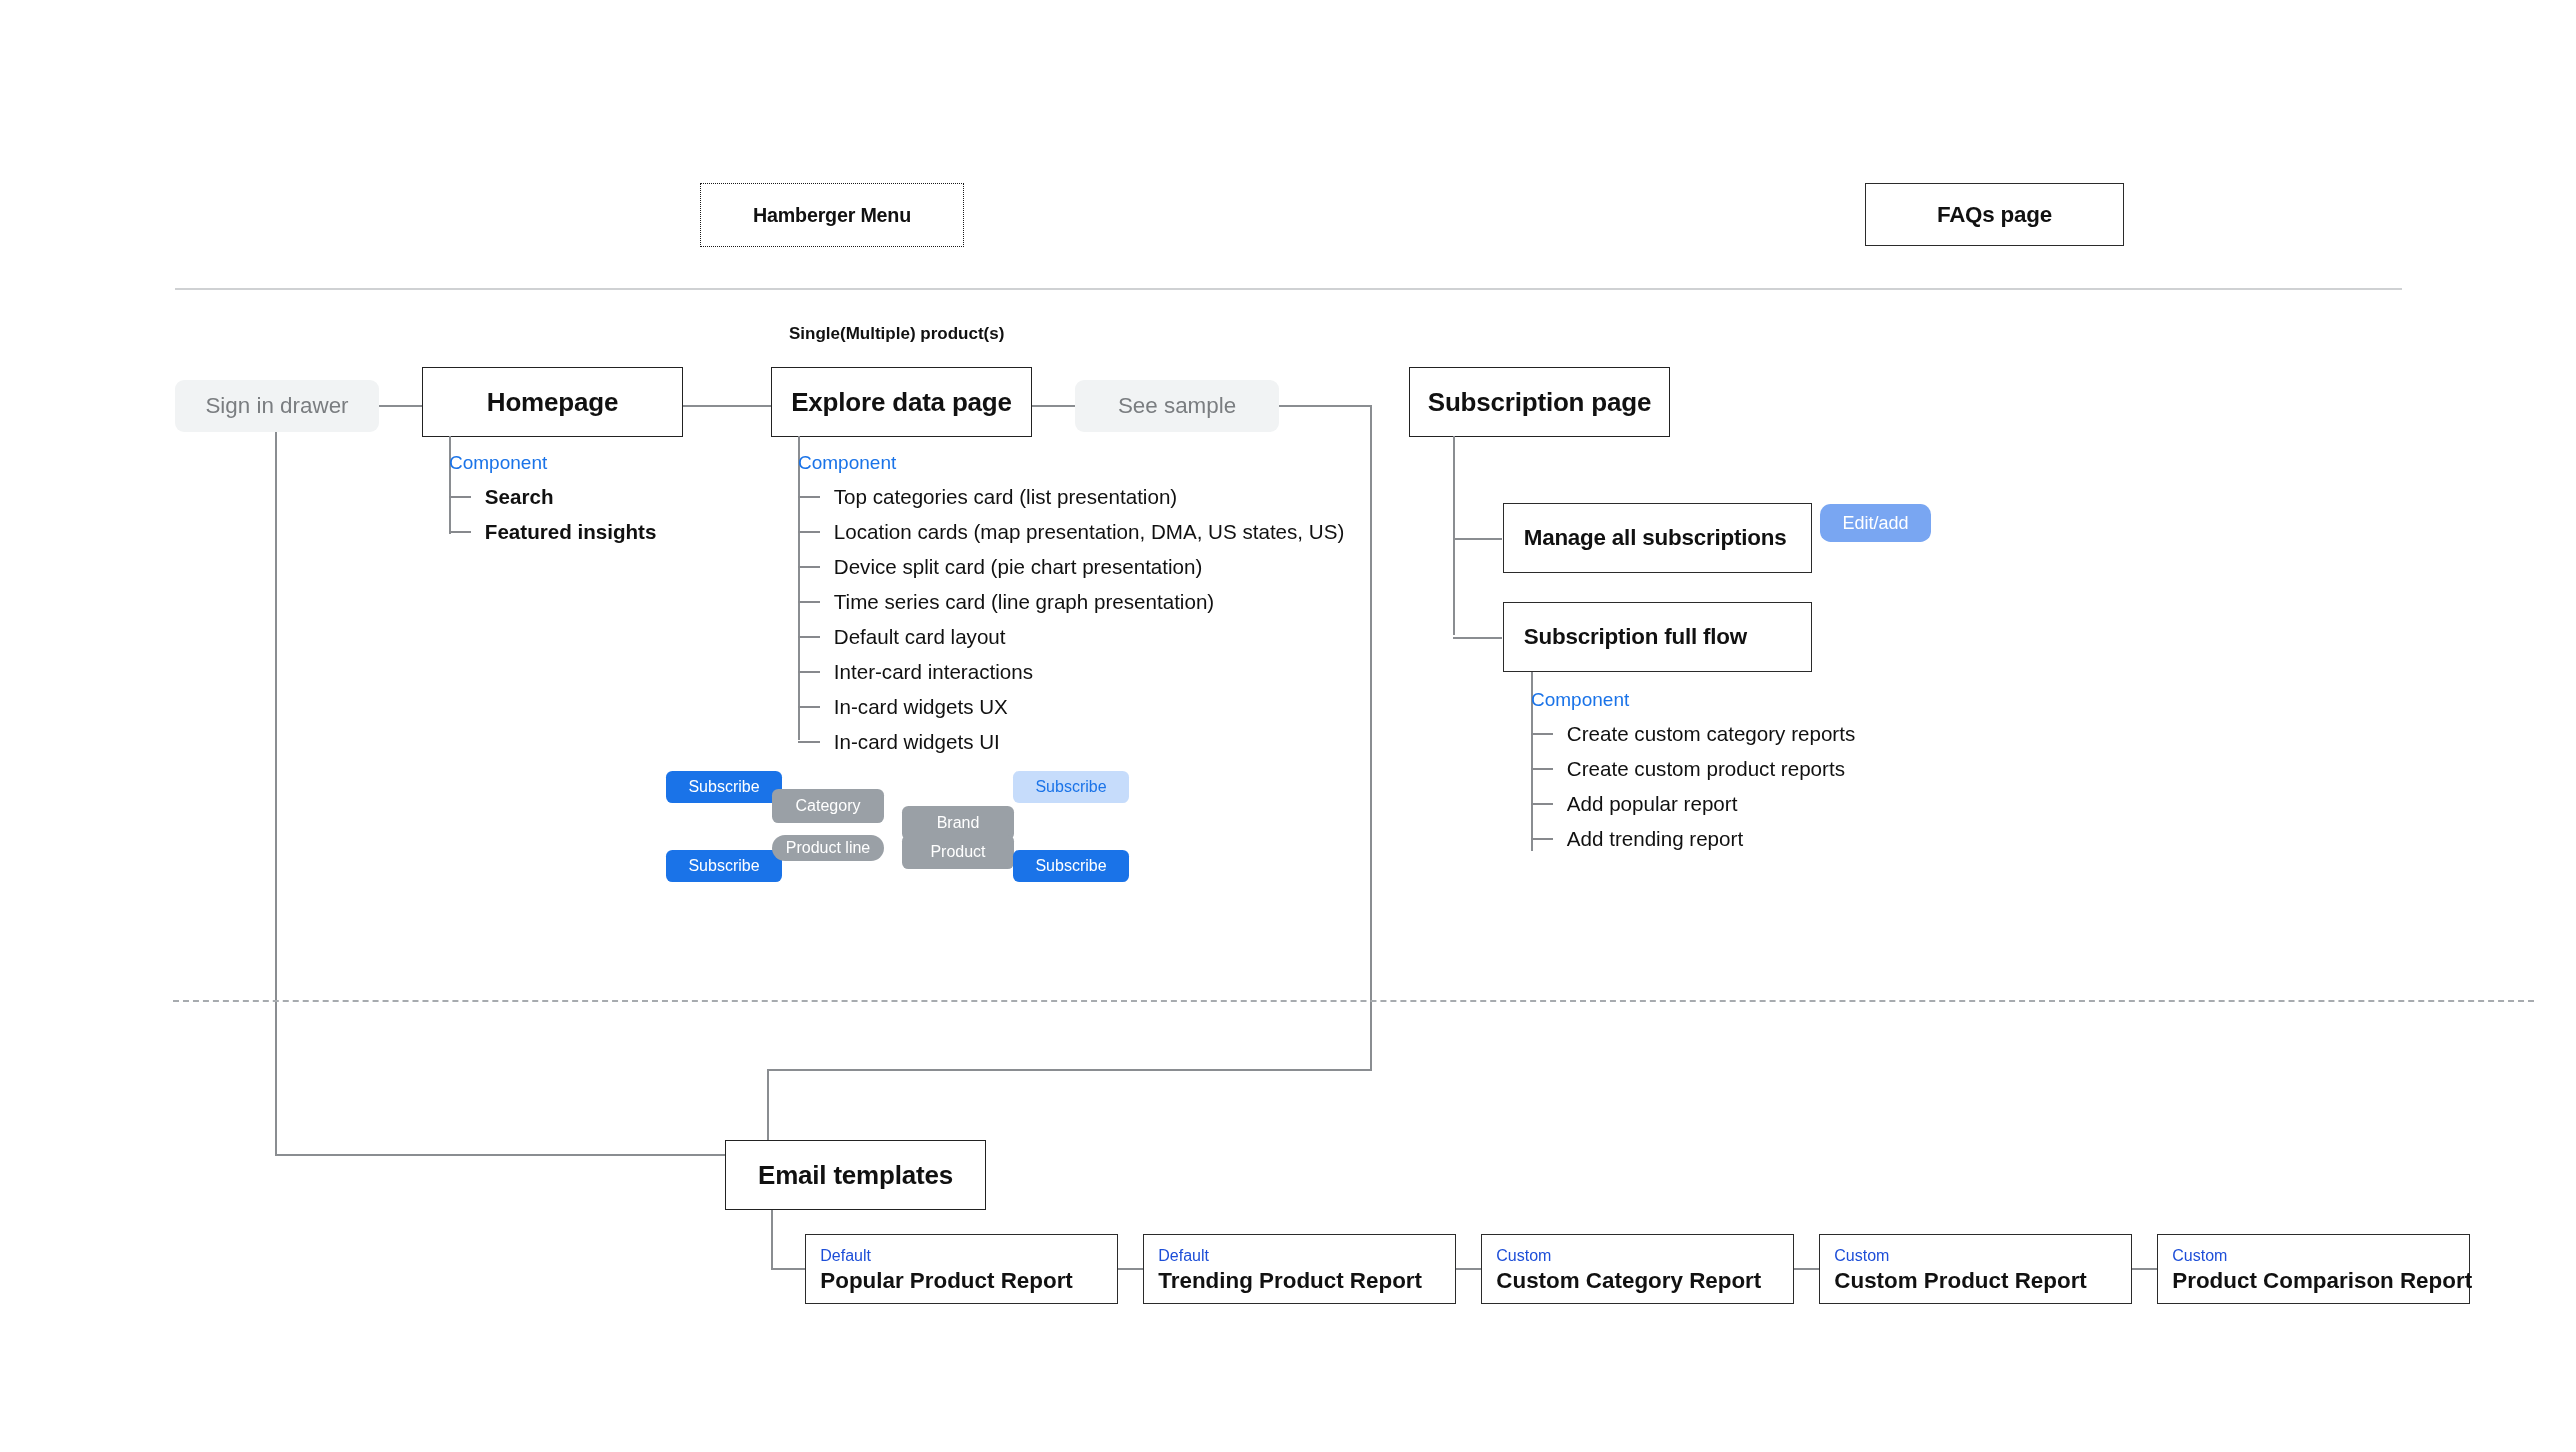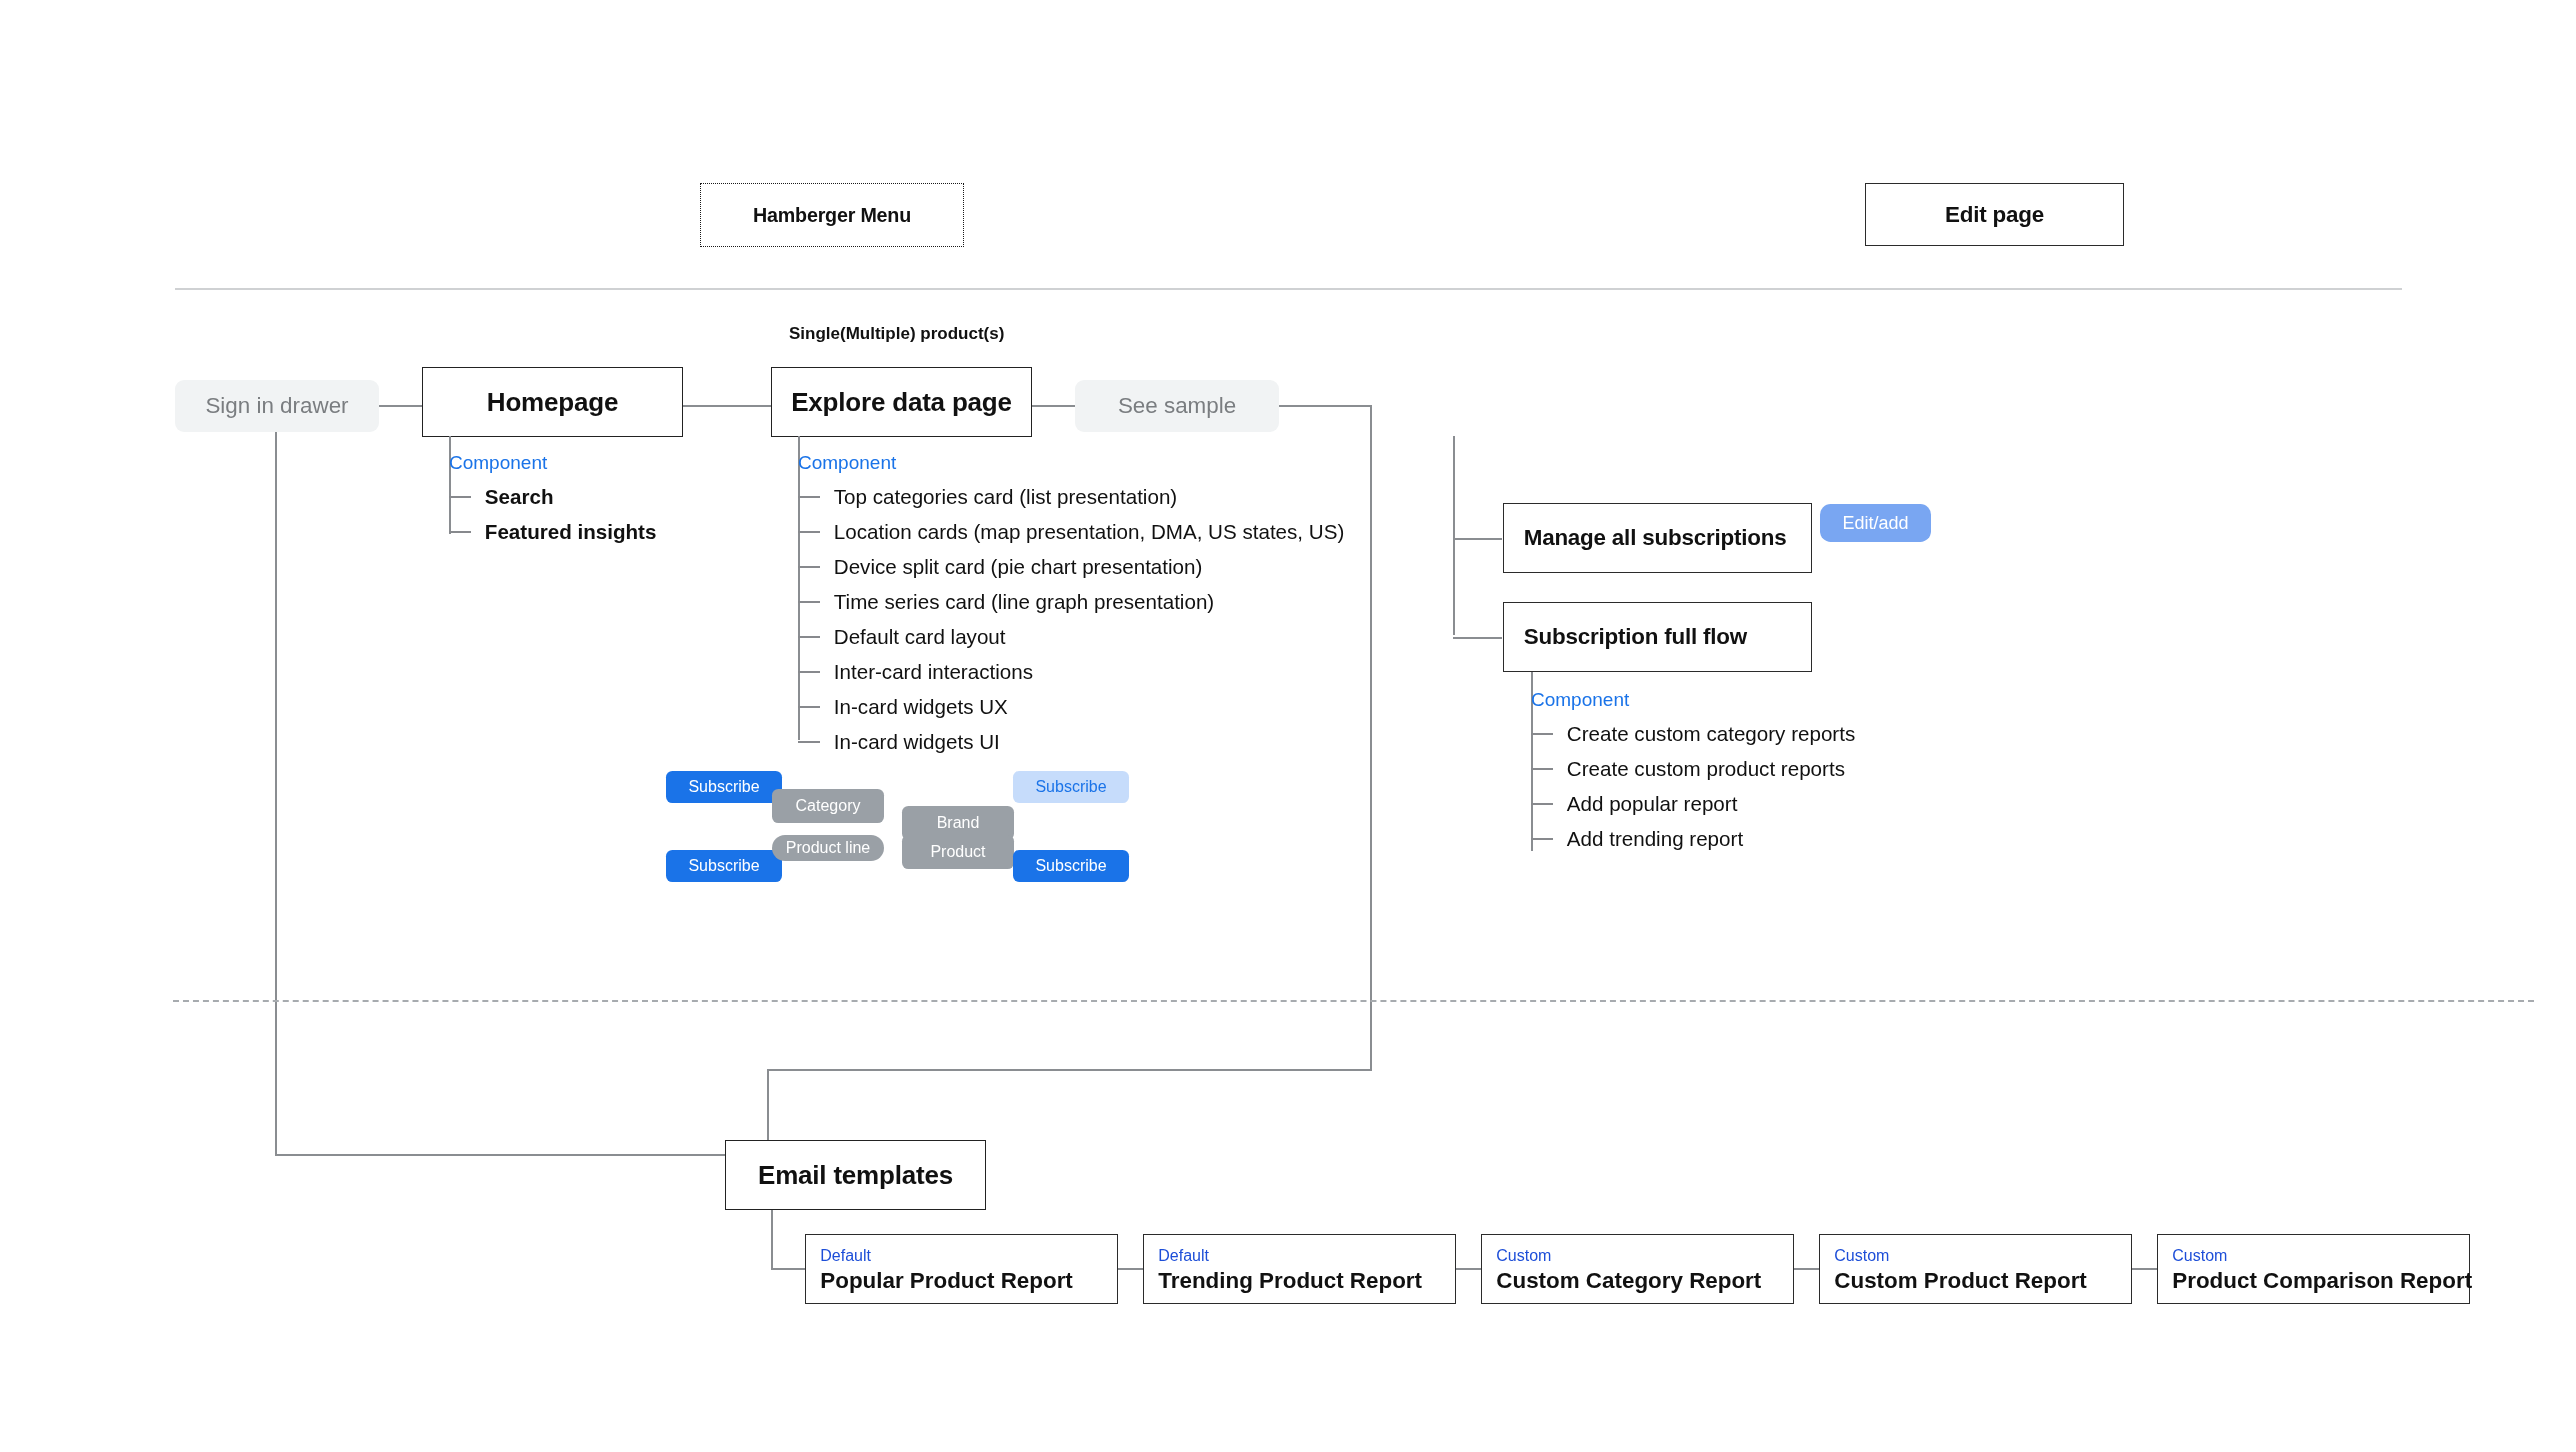--- a/index.html
+++ b/index.html
@@ -144,21 +144,21 @@
 <body>
 
 <div id="canvas">
 
 
   <div class="box dotted" style="left:700px; top:183px; width:264px; height:64px;">
     <span class="box-title">Hamberger Menu</span>
   </div>
 
   <div class="box thin plain-nav" style="left:1865px; top:183px; width:259px; height:63px;">
-    <span class="box-title">Edit page</span>
+    <span class="box-title">FAQs page</span>
   </div>
 
 
   <div class="rule" style="left:175px; top:288px; width:2227px;"></div>
 
   <div class="pill" style="left:175px; top:380px; width:204px; height:52px;">
     <span>Sign in  drawer</span>
   </div>
 
   <div class="ln h" style="left:379px; top:405px; width:43px;"></div>
@@ -254,20 +254,23 @@
   <div class="ln h" style="left:1032px; top:405px; width:43px;"></div>
   <div class="pill" style="left:1075px; top:380px; width:204px; height:52px;">
     <span>See sample</span>
   </div>
 
   <div class="ln h" style="left:1279px; top:405px; width:93px;"></div>
   <div class="ln v" style="left:1370px; top:405px; height:664px;"></div>
   <div class="ln h" style="left:767px; top:1069px; width:605px;"></div>
   <div class="ln v" style="left:767px; top:1069px; height:72px;"></div>
 
+  <div class="box" style="left:1409px; top:367px; width:261px; height:70px; justify-content:center;">
+    <span class="box-title">Subscription page</span>
+  </div>
 
   <div class="ln v" style="left:1453px; top:436px; height:199px;"></div>
   <div class="ln h" style="left:1453px; top:538px; width:49px;"></div>
   <div class="ln h" style="left:1453px; top:637px; width:49px;"></div>
 
   <div class="box thin" style="left:1503px; top:503px; width:309px; height:70px;">
     <span class="box-title" style="font-size:22.4px;">Manage all subscriptions</span>
   </div>
 
   <div class="chip periwinkle" style="left:1820px; top:504px; width:111px; height:38px;">

